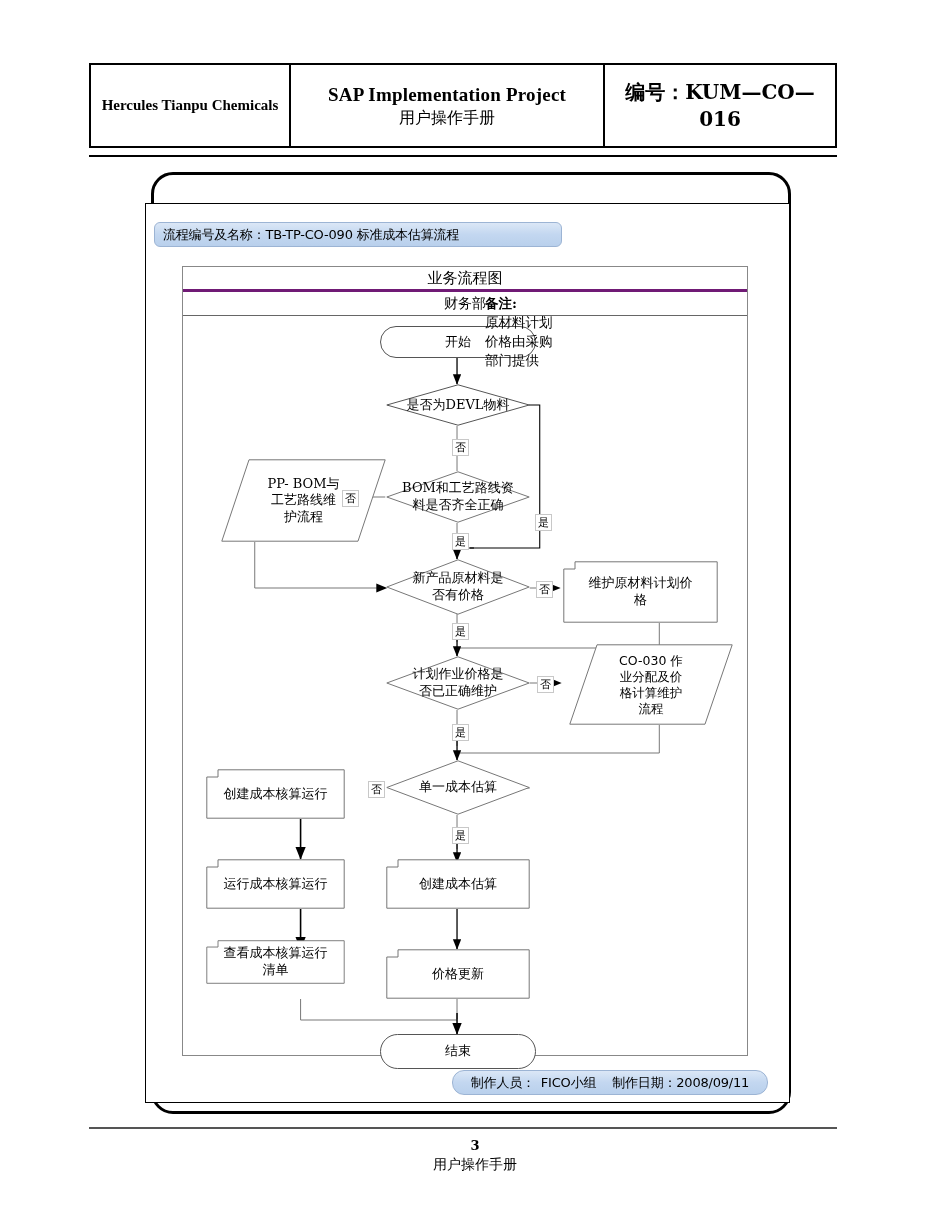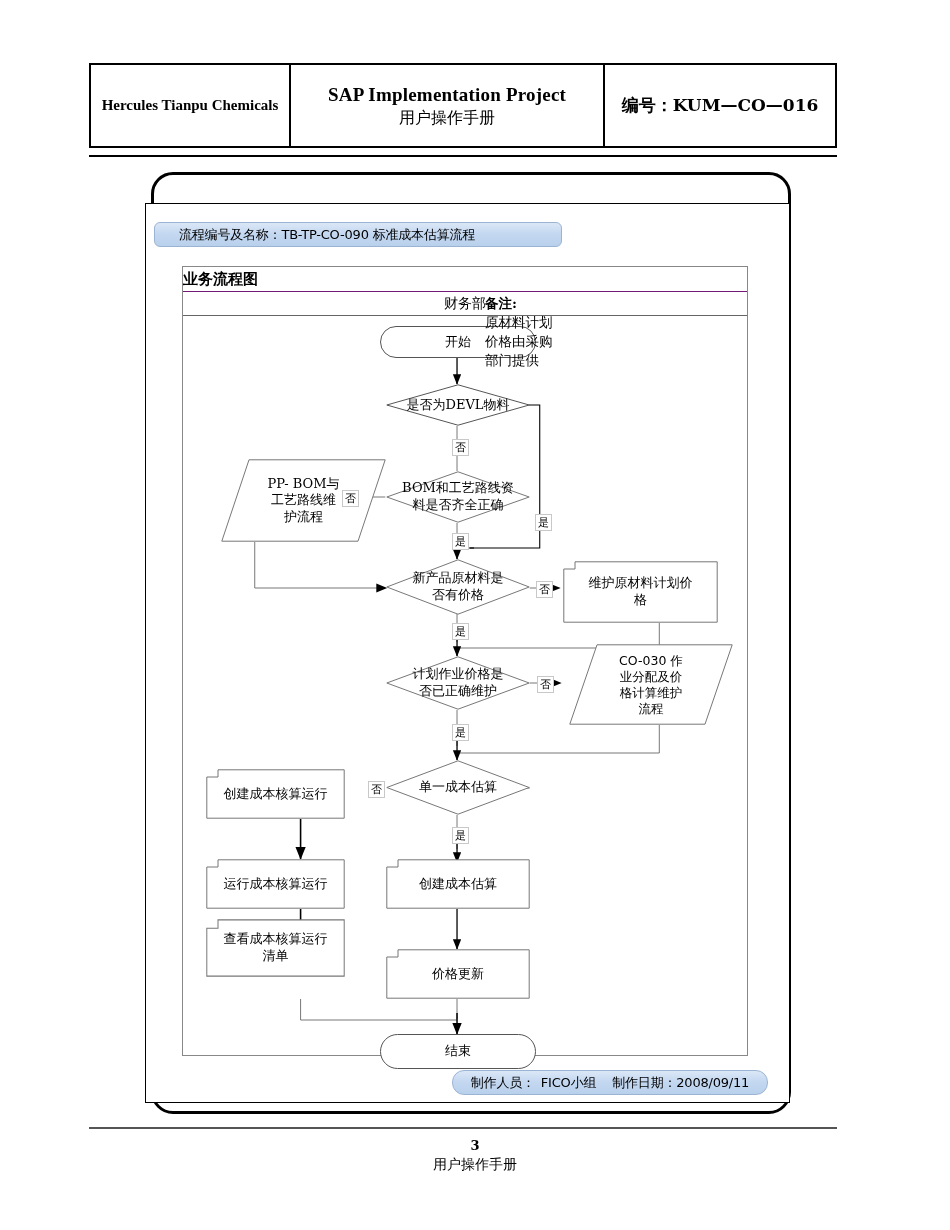--- a/index.html
+++ b/index.html
@@ -50,21 +50,21 @@
     font-weight: bold;
     font-size: 19px;
     letter-spacing: .2px;
   }
   #hdr-project .line2 {
     font-size: 16px;
     font-family: "DejaVu Serif", "Liberation Serif", serif;
   }
   #hdr-number {
     width: 230px;
-    font-size: 17px;
+    font-size: 20px;
     font-weight: bold;
     font-family: "DejaVu Serif", "Liberation Serif", serif;
   }
   #header-rule {
     position: absolute;
     left: 89px;
     top: 155px;
     width: 748px;
     height: 2px;
     background: #000;
@@ -100,21 +100,21 @@
     left: 154px;
     top: 222px;
     width: 408px;
     height: 25px;
     background: linear-gradient(to bottom, #dbe7f6 0%, #c3d7f0 50%, #b9d0ec 100%);
     border: 1px solid #9cb4d4;
     border-radius: 6px;
     box-sizing: border-box;
     display: flex;
     align-items: center;
-    padding-left: 24px;
+    padding-left: 8px;
     font-family: "DejaVu Sans", sans-serif;
     font-size: 13px;
     color: #000;
     letter-spacing: -0.2px;
   }
 
   
   #chart-panel {
     position: absolute;
     left: 182px;
@@ -124,26 +124,26 @@
     border: 1px solid #888;
     box-sizing: border-box;
     background: #fff;
   }
   #chart-title {
     position: absolute;
     left: 0;
     top: 0;
     width: 100%;
     height: 25px;
-    border-bottom: 1px solid #701a75;
+    border-bottom: 3px solid #701a75;
     box-sizing: border-box;
     display: flex;
     align-items: center;
-    justify-content: flex-start;
-    font-weight: bold;
+    justify-content: center;
+    font-weight: normal;
     font-size: 15px;
     font-family: "DejaVu Serif", "Liberation Serif", serif;
   }
   #chart-lane-header {
     position: absolute;
     left: 0;
     top: 26px;
     width: 100%;
     height: 23px;
     border-bottom: 1px solid #666;
@@ -470,21 +470,21 @@
       <span class="plabel">创建成本核算运行</span>
     </div>
 
     <div class="node process" style="left:23px; top:543px; width:139px; height:50px; z-index:3;">
       <svg class="pshape" viewBox="0 0 139 50" preserveAspectRatio="none">
         <polygon points="0.8,8 12,8 12,0.8 138.2,0.8 138.2,49.2 0.8,49.2" fill="#fff" stroke="#777" stroke-width="1"></polygon>
       </svg>
       <span class="plabel">运行成本核算运行</span>
     </div>
 
-    <div class="node process" style="left:23px; top:603px; width:139px; height:58px; z-index:3;">
+    <div class="node process" style="left:23px; top:624px; width:139px; height:44px; z-index:3;">
       <svg class="pshape" viewBox="0 0 139 50" preserveAspectRatio="none">
         <polygon points="0.8,8 12,8 12,0.8 138.2,0.8 138.2,49.2 0.8,49.2" fill="#fff" stroke="#777" stroke-width="1"></polygon>
       </svg>
       <span class="plabel" style="white-space:pre-line;">查看成本核算运行
 清单</span>
     </div>
 
     <div class="node process" style="left:203px; top:543px; width:144px; height:50px; z-index:3;">
       <svg class="pshape" viewBox="0 0 144 50" preserveAspectRatio="none">
         <polygon points="0.8,8 12,8 12,0.8 143.2,0.8 143.2,49.2 0.8,49.2" fill="#fff" stroke="#777" stroke-width="1"></polygon>

